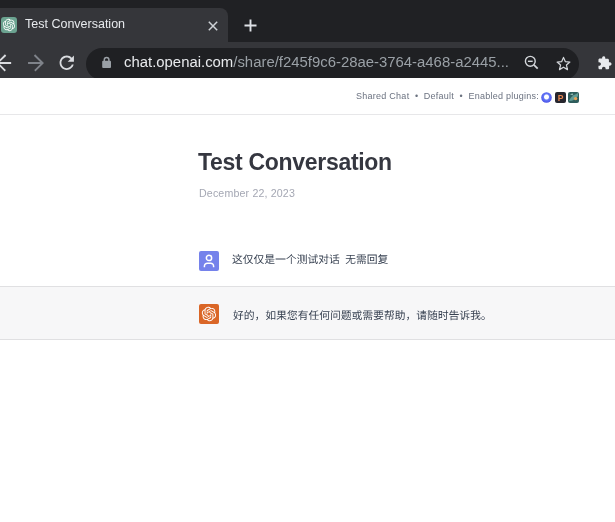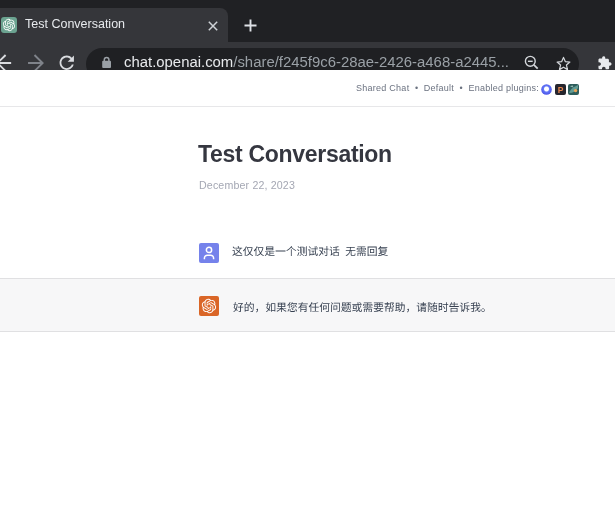--- a/index.html
+++ b/index.html
@@ -10,21 +10,21 @@
   #tabstrip{left:0;top:0;width:615px;height:42px;background:#202124;}
   #tab{left:0;top:8px;width:228px;height:34px;background:#35363a;
        border-radius:0 8px 0 0;}
   #tabtitle{left:25px;top:17px;width:170px;font-size:12.5px;color:#e7eaed;}
   #toolbar{left:0;top:42px;width:615px;height:45px;background:#35363a;}
   #pill{left:86px;top:48px;width:493px;height:32px;border-radius:16px;
        background:#1f2023;}
   #url{left:124px;top:54px;font-size:14.9px;color:#e8eaed;white-space:nowrap;}
   #url span{color:#9aa0a6;}
   
-  #page{left:0;top:70px;width:615px;height:435px;background:#fff;}
+  #page{left:0;top:78px;width:615px;height:435px;background:#fff;}
   #meta{right:76px;top:12.8px;font-size:9px;color:#6b7280;white-space:nowrap;
         letter-spacing:0.25px;}
   #divider{left:0;top:36px;width:615px;height:1px;background:#e7e7e9;}
   #title{left:198px;top:70.7px;font-size:23px;font-weight:bold;color:#353740;
          letter-spacing:-0.3px;}
   #date{left:199px;top:109.2px;font-size:10.65px;color:#a4a7b3;letter-spacing:0.15px;}
   .avatar{width:20px;height:20px;border-radius:2px;}
   #uav{left:199px;top:173px;background:#7582eb;}
   #aav{left:199px;top:226px;background:#da6627;}
   #band{left:0;top:208px;width:615px;height:52px;background:#f7f7f8;
@@ -64,21 +64,21 @@
 
 <svg class="abs" style="left:56.4px;top:52.2px" width="21.5" height="21.5" viewBox="0 0 24 24">
   <path fill="#dadce0" d="M17.65 6.35C16.2 4.9 14.21 4 12 4c-4.42 0-7.99 3.58-8 8s3.57 8 8 8c3.73 0 6.84-2.55 7.73-6h-2.08c-.82 2.33-3.04 4-5.65 4-3.31 0-6-2.69-6-6s2.69-6 6-6c1.66 0 3.14.69 4.22 1.78L13 11h7V4l-2.35 2.35z"></path>
 </svg>
 <div class="abs" id="pill"></div>
 
 <svg class="abs" style="left:101px;top:56px" width="12" height="14" viewBox="0 0 12 14">
   <rect x="1.2" y="4.7" width="8.8" height="7.2" rx="1" fill="#9aa0a6"></rect>
   <path d="M3.3 5.5 V3.7 a2.3 2.3 0 0 1 4.6 0 V5.5" stroke="#9aa0a6" stroke-width="1.5" fill="none"></path>
 </svg>
-<div class="abs" id="url">chat.openai.com<span>/share/f245f9c6-28ae-2426-a468-a2445...</span></div>
+<div class="abs" id="url">chat.openai.com<span>/share/f245f9c6-28ae-3764-a468-a2445...</span></div>
 
 <svg class="abs" style="left:524px;top:55px" width="16" height="17" viewBox="0 0 16 17">
   <circle cx="6.3" cy="6.3" r="4.9" stroke="#d3d6da" stroke-width="1.4" fill="none"></circle>
   <path d="M3.9 6.3 H8.7" stroke="#d3d6da" stroke-width="1.4"></path>
   <path d="M9.9 9.9 L13.7 13.7" stroke="#d3d6da" stroke-width="1.7"></path>
 </svg>
 
 <svg class="abs" style="left:556px;top:55.5px" width="15" height="15" viewBox="0 0 24 24">
   <path d="M12 2.2 L15 9.1 L22.2 9.7 L16.7 14.5 L18.4 21.8 L12 17.9 L5.6 21.8 L7.3 14.5 L1.8 9.7 L9 9.1 Z" stroke="#d3d6da" stroke-width="2" fill="none" stroke-linejoin="round"></path>
 </svg>

